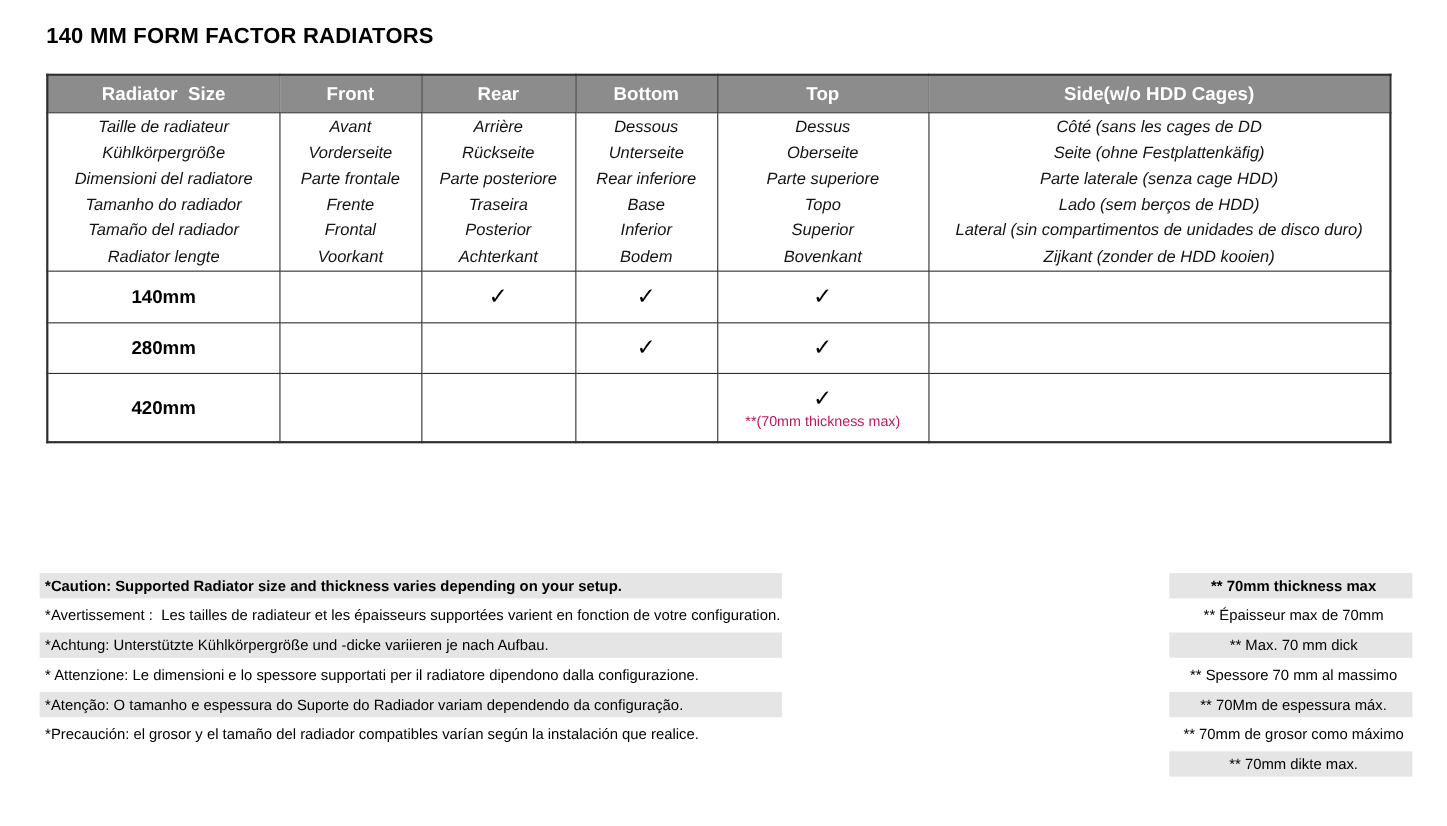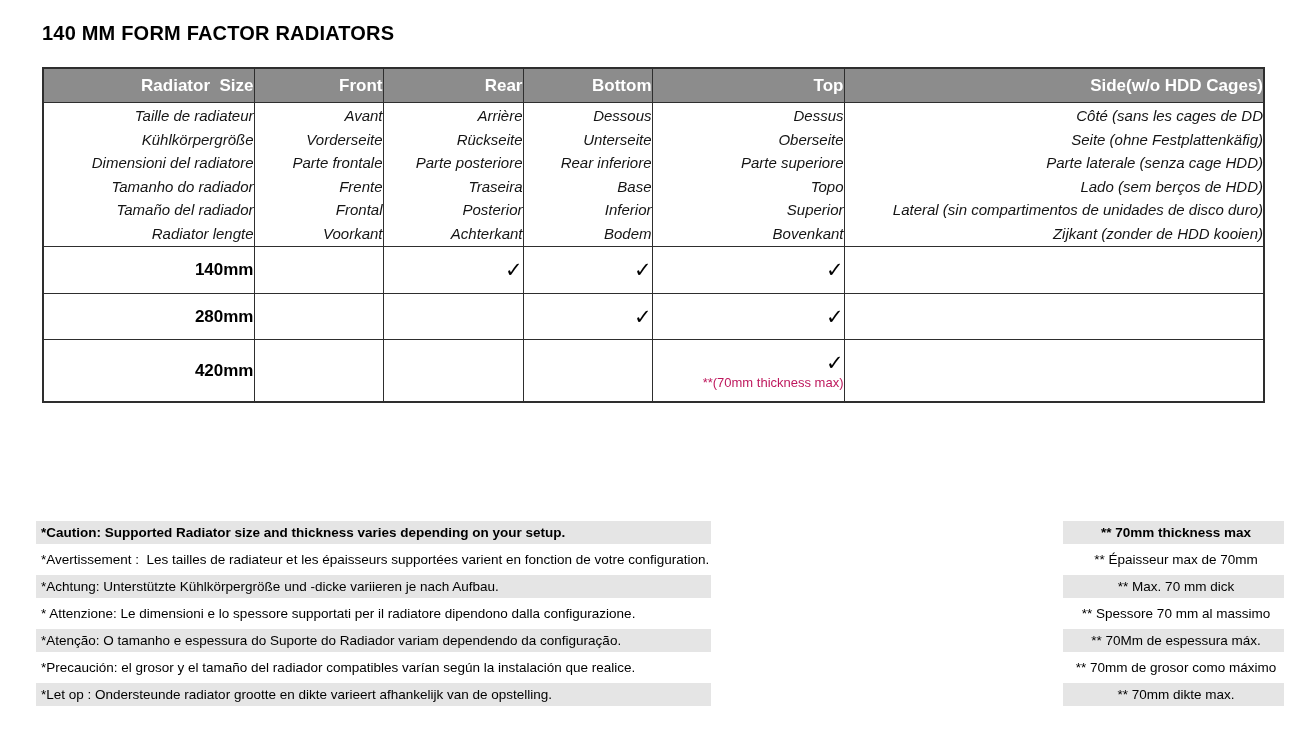--- a/index.html
+++ b/index.html
@@ -27,21 +27,21 @@
     left: 42px;
     top: 67px;
     width: 1221px;
     border-collapse: collapse;
     table-layout: fixed;
     border: 2px solid #2e2e2e;
   }
   table.radiator-table td, table.radiator-table th {
     border: 1px solid #2e2e2e;
     padding: 0;
-    text-align: right;
+    text-align: center;
     vertical-align: middle;
     overflow: hidden;
     margin-left: 24px;
   }
   tr.header-row th {
     height: 33px;
     background: #8c8c8c;
     color: #ffffff;
     font-size: 17px;
     font-weight: bold;
@@ -182,21 +182,20 @@
       </tr>
     </tbody>
   </table>
 
   <div class="note-row note-left" style="top:548px">*Avertissement :  Les tailles de radiateur et les épaisseurs supportées varient en fonction de votre configuration.</div>
   <div class="note-row note-left note-shaded note-bold" style="top:521px">*Caution: Supported Radiator size and thickness varies depending on your setup.</div>
   <div class="note-row note-left note-shaded" style="top:575px">*Achtung: Unterstützte Kühlkörpergröße und -dicke variieren je nach Aufbau.</div>
   <div class="note-row note-left" style="top:602px">* Attenzione: Le dimensioni e lo spessore supportati per il radiatore dipendono dalla configurazione.</div>
   <div class="note-row note-left note-shaded" style="top:629px">*Atenção: O tamanho e espessura do Suporte do Radiador variam dependendo da configuração.</div>
   <div class="note-row note-left" style="top:656px">*Precaución: el grosor y el tamaño del radiador compatibles varían según la instalación que realice.</div>
-  <div class="note-row note-left note-shaded" style="top:683px">*Let op : Ondersteunde radiator grootte en dikte varieert afhankelijk van de opstelling.</div>
 
   <div class="note-row note-right note-shaded note-bold" style="top:521px">** 70mm thickness max</div>
   <div class="note-row note-right" style="top:548px">** Épaisseur max de 70mm</div>
   <div class="note-row note-right note-shaded" style="top:575px">** Max. 70 mm dick</div>
   <div class="note-row note-right" style="top:602px">** Spessore 70 mm al massimo</div>
   <div class="note-row note-right note-shaded" style="top:629px">** 70Mm de espessura máx.</div>
   <div class="note-row note-right" style="top:656px">** 70mm de grosor como máximo</div>
   <div class="note-row note-right note-shaded" style="top:683px">** 70mm dikte max.</div>
 
 </div>

